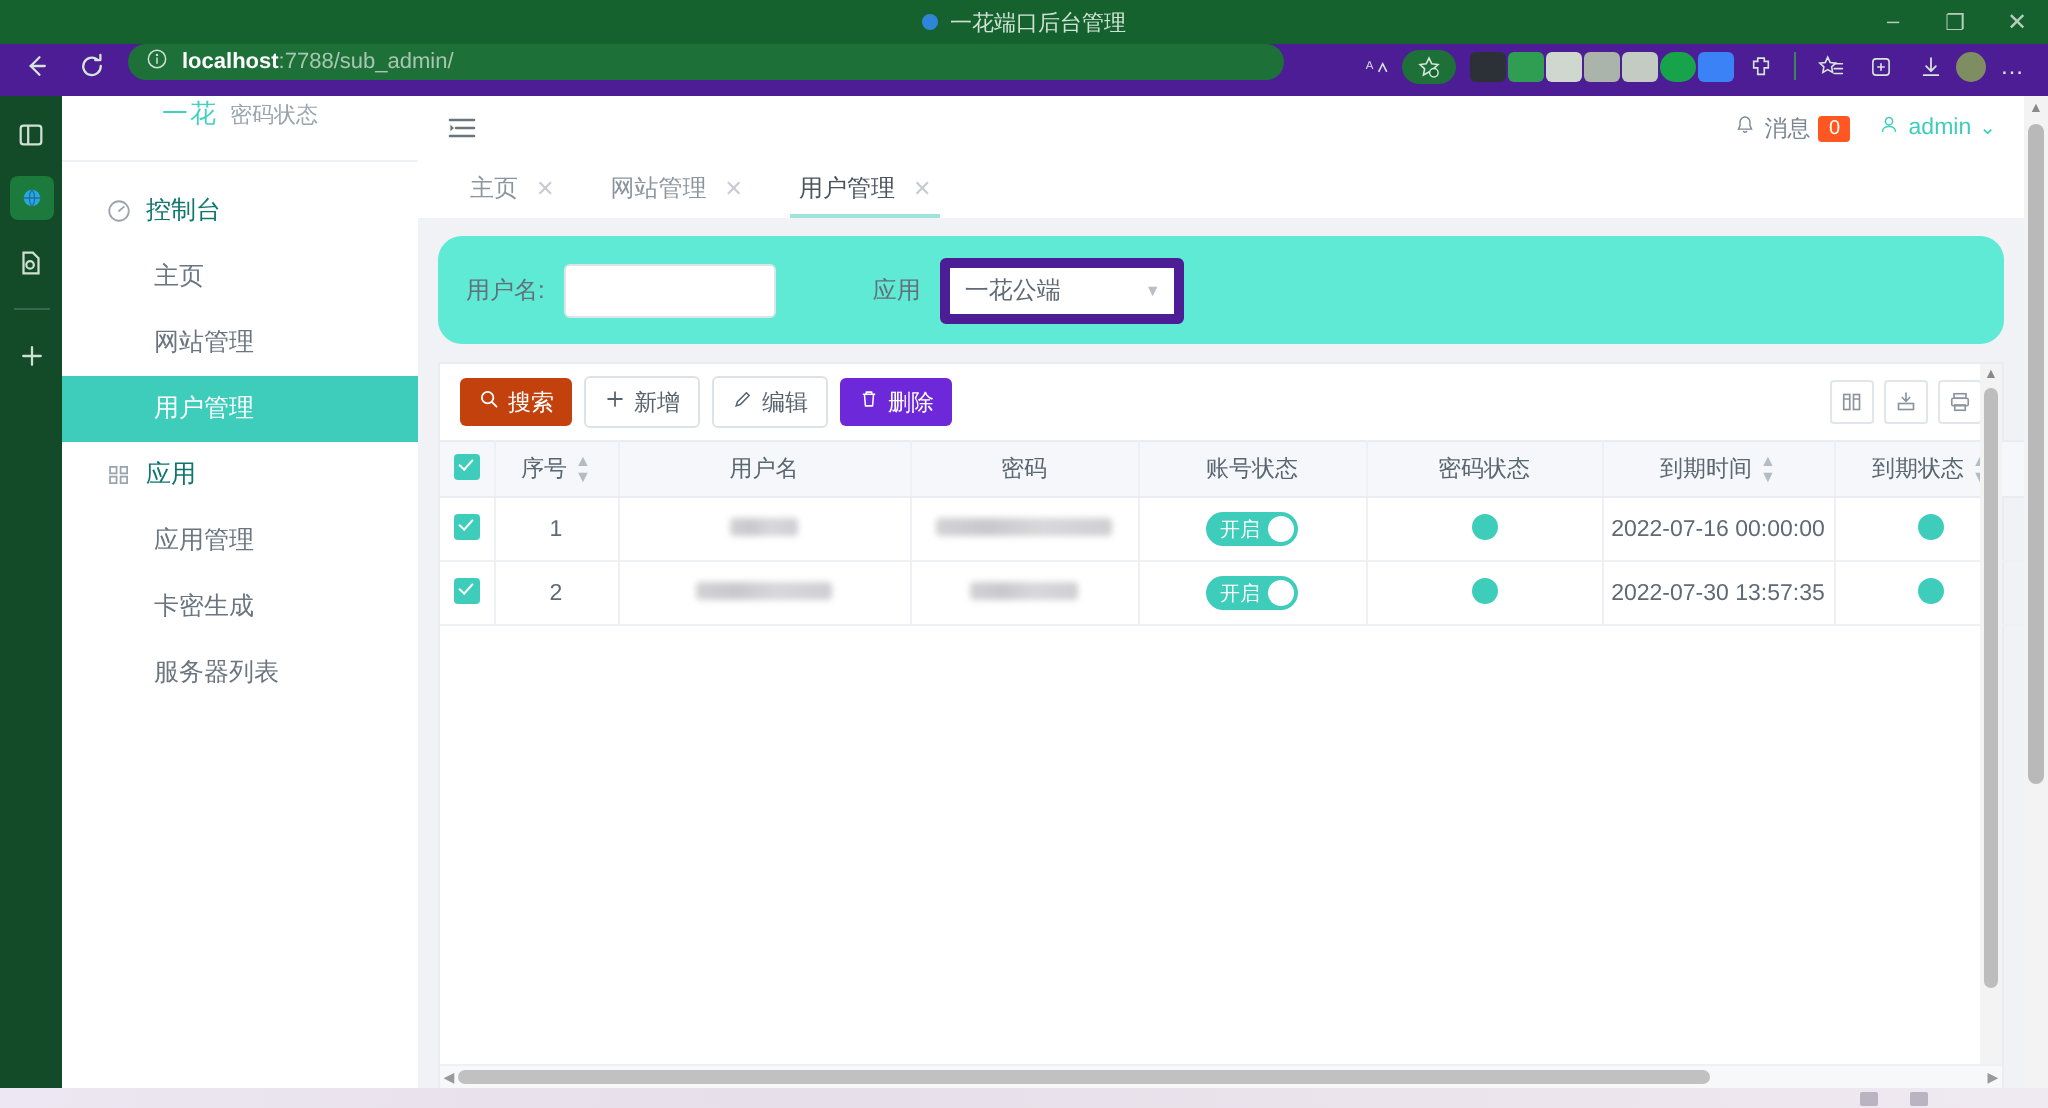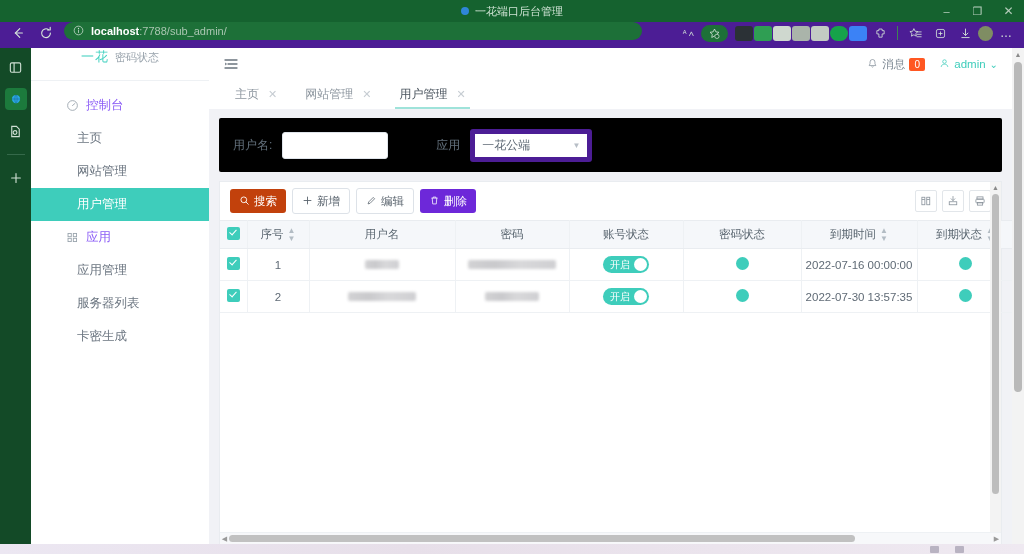--- a/index.html
+++ b/index.html
@@ -47,21 +47,21 @@
   .pagescroll{position:absolute;right:0;top:0;width:12px;height:496px;background:#f3f3f3;}
   .pagescroll .thumb{position:absolute;top:14px;left:2px;width:8px;height:330px;background:#b9b9b9;border-radius:4px;}
   .pagescroll .arrow{position:absolute;left:0;width:12px;height:12px;display:flex;align-items:center;justify-content:center;color:#8a8a8a;font-size:7px;}
 
   
   .sidebar{position:absolute;left:0;top:0;width:178px;height:496px;background:#fff;border-right:1px solid #eaeef1;}
   .brand{height:32px;display:flex;align-items:baseline;justify-content:center;gap:6px;border-bottom:1px solid #eef1f4;}
   .brand .b1{color:#42d1c0;font-size:13px;letter-spacing:1px;}
   .brand .b2{color:#9aa4ad;font-size:11px;}
   .nav{padding-top:8px;}
-  .nav-group{display:flex;align-items:center;gap:7px;padding:8px 0 8px 22px;color:#8b5cf6;font-size:12.5px;margin-left:13px;}
+  .nav-group{display:flex;align-items:center;gap:7px;padding:8px 0 8px 22px;color:#0f766e;font-size:12.5px;}
   .nav-item{padding:8px 0 8px 46px;color:#6b7580;font-size:12.5px;cursor:pointer;}
   .nav-item.active{background:#3ecdbb;color:#fff;}
   .gicon{width:13px;height:13px;display:inline-block;color:#8e99a3;}
 
   
   .topbar{position:absolute;left:178px;top:0;right:12px;height:32px;background:#fff;display:flex;align-items:center;border-bottom:1px solid #f0f2f5;}
   .collapse{margin-left:14px;width:16px;height:16px;color:#5a6670;display:flex;align-items:center;}
   .top-right{margin-left:auto;display:flex;align-items:center;gap:14px;padding-right:14px;}
   .msg{display:flex;align-items:center;gap:4px;color:#7a8691;font-size:11.5px;}
   .badge{background:#ff5722;color:#fff;border-radius:2px;font-size:10px;padding:0 4px;line-height:13px;min-width:8px;text-align:center;}
@@ -69,21 +69,21 @@
 
   
   .tabbar{position:absolute;left:178px;top:32px;right:12px;height:29px;background:#fff;display:flex;align-items:center;border-bottom:1px solid #eceff2;padding-left:12px;}
   .ptab{display:flex;align-items:center;gap:9px;padding:0 14px;height:29px;color:#8c959e;font-size:12px;position:relative;cursor:pointer;}
   .ptab .x{color:#c6ccd2;font-size:11px;}
   .ptab.active{color:#4a545e;}
   .ptab.active::after{content:"";position:absolute;left:10px;right:10px;bottom:0;height:2px;background:#9fe3da;}
 
   
   .content{position:absolute;left:178px;top:61px;right:12px;bottom:0;background:#f1f2f6;overflow:hidden;}
-  .card{background:#000000;margin:9px 10px 0 10px;border-radius:2px;}
+  .card{background:#5eead4;margin:9px 10px 0 10px;border-radius:12px;}
   .filter{height:54px;display:flex;align-items:center;padding-left:14px;gap:10px;}
   .f-label{color:#63707c;font-size:12px;}
   .f-input{width:100px;height:23px;border:1px solid #dfe4ea;border-radius:3px;background:#fff;}
   .f-select{width:98px;height:23px;border:5px solid #4c1d95;border-radius:3px;background:#fff;display:flex;align-items:center;padding:0 7px;color:#5a6670;font-size:12px;justify-content:space-between;}
   .f-select .cv{color:#5f6a75;}
   .caret{color:#b7bec6;font-size:8px;}
 
   .tablecard{margin:9px 10px 0 10px;background:#fff;border:1px solid #e9ecf0;height:398px;position:relative;}
   .tbar{height:38px;display:flex;align-items:center;padding:0 10px;gap:6px;}
   .btn{height:24px;border-radius:3px;display:flex;align-items:center;gap:4px;padding:0 9px;font-size:11.5px;cursor:pointer;}
@@ -263,22 +263,22 @@
             <svg width="13" height="13" viewBox="0 0 16 16">
                 <rect x="2.5" y="3" width="4" height="4" stroke="#9aa4ad" stroke-width="1.1" fill="none"></rect>
                 <rect x="2.5" y="9" width="4" height="4" stroke="#9aa4ad" stroke-width="1.1" fill="none"></rect>
                 <rect x="9" y="3" width="4" height="4" stroke="#9aa4ad" stroke-width="1.1" fill="none"></rect>
                 <rect x="9" y="9" width="4" height="4" stroke="#9aa4ad" stroke-width="1.1" fill="none"></rect>
               </svg>
           </span>
           <span>应用</span>
         </div>
         <div class="nav-item">应用管理</div>
+        <div class="nav-item">卡密生成</div>
         <div class="nav-item">服务器列表</div>
-        <div class="nav-item">卡密生成</div>
       </div>
     </div>
 
     <div class="topbar">
       <div class="collapse">
         <svg width="16" height="16" viewBox="0 0 16 16">
             <path d="M2 4h12M5 8h9M2 12h12" stroke="#6a747e" stroke-width="1.3" stroke-linecap="round"></path>
             <path d="M4 8 L2.2 6.4 V9.6 Z" fill="#6a747e"></path>
           </svg>
       </div>

